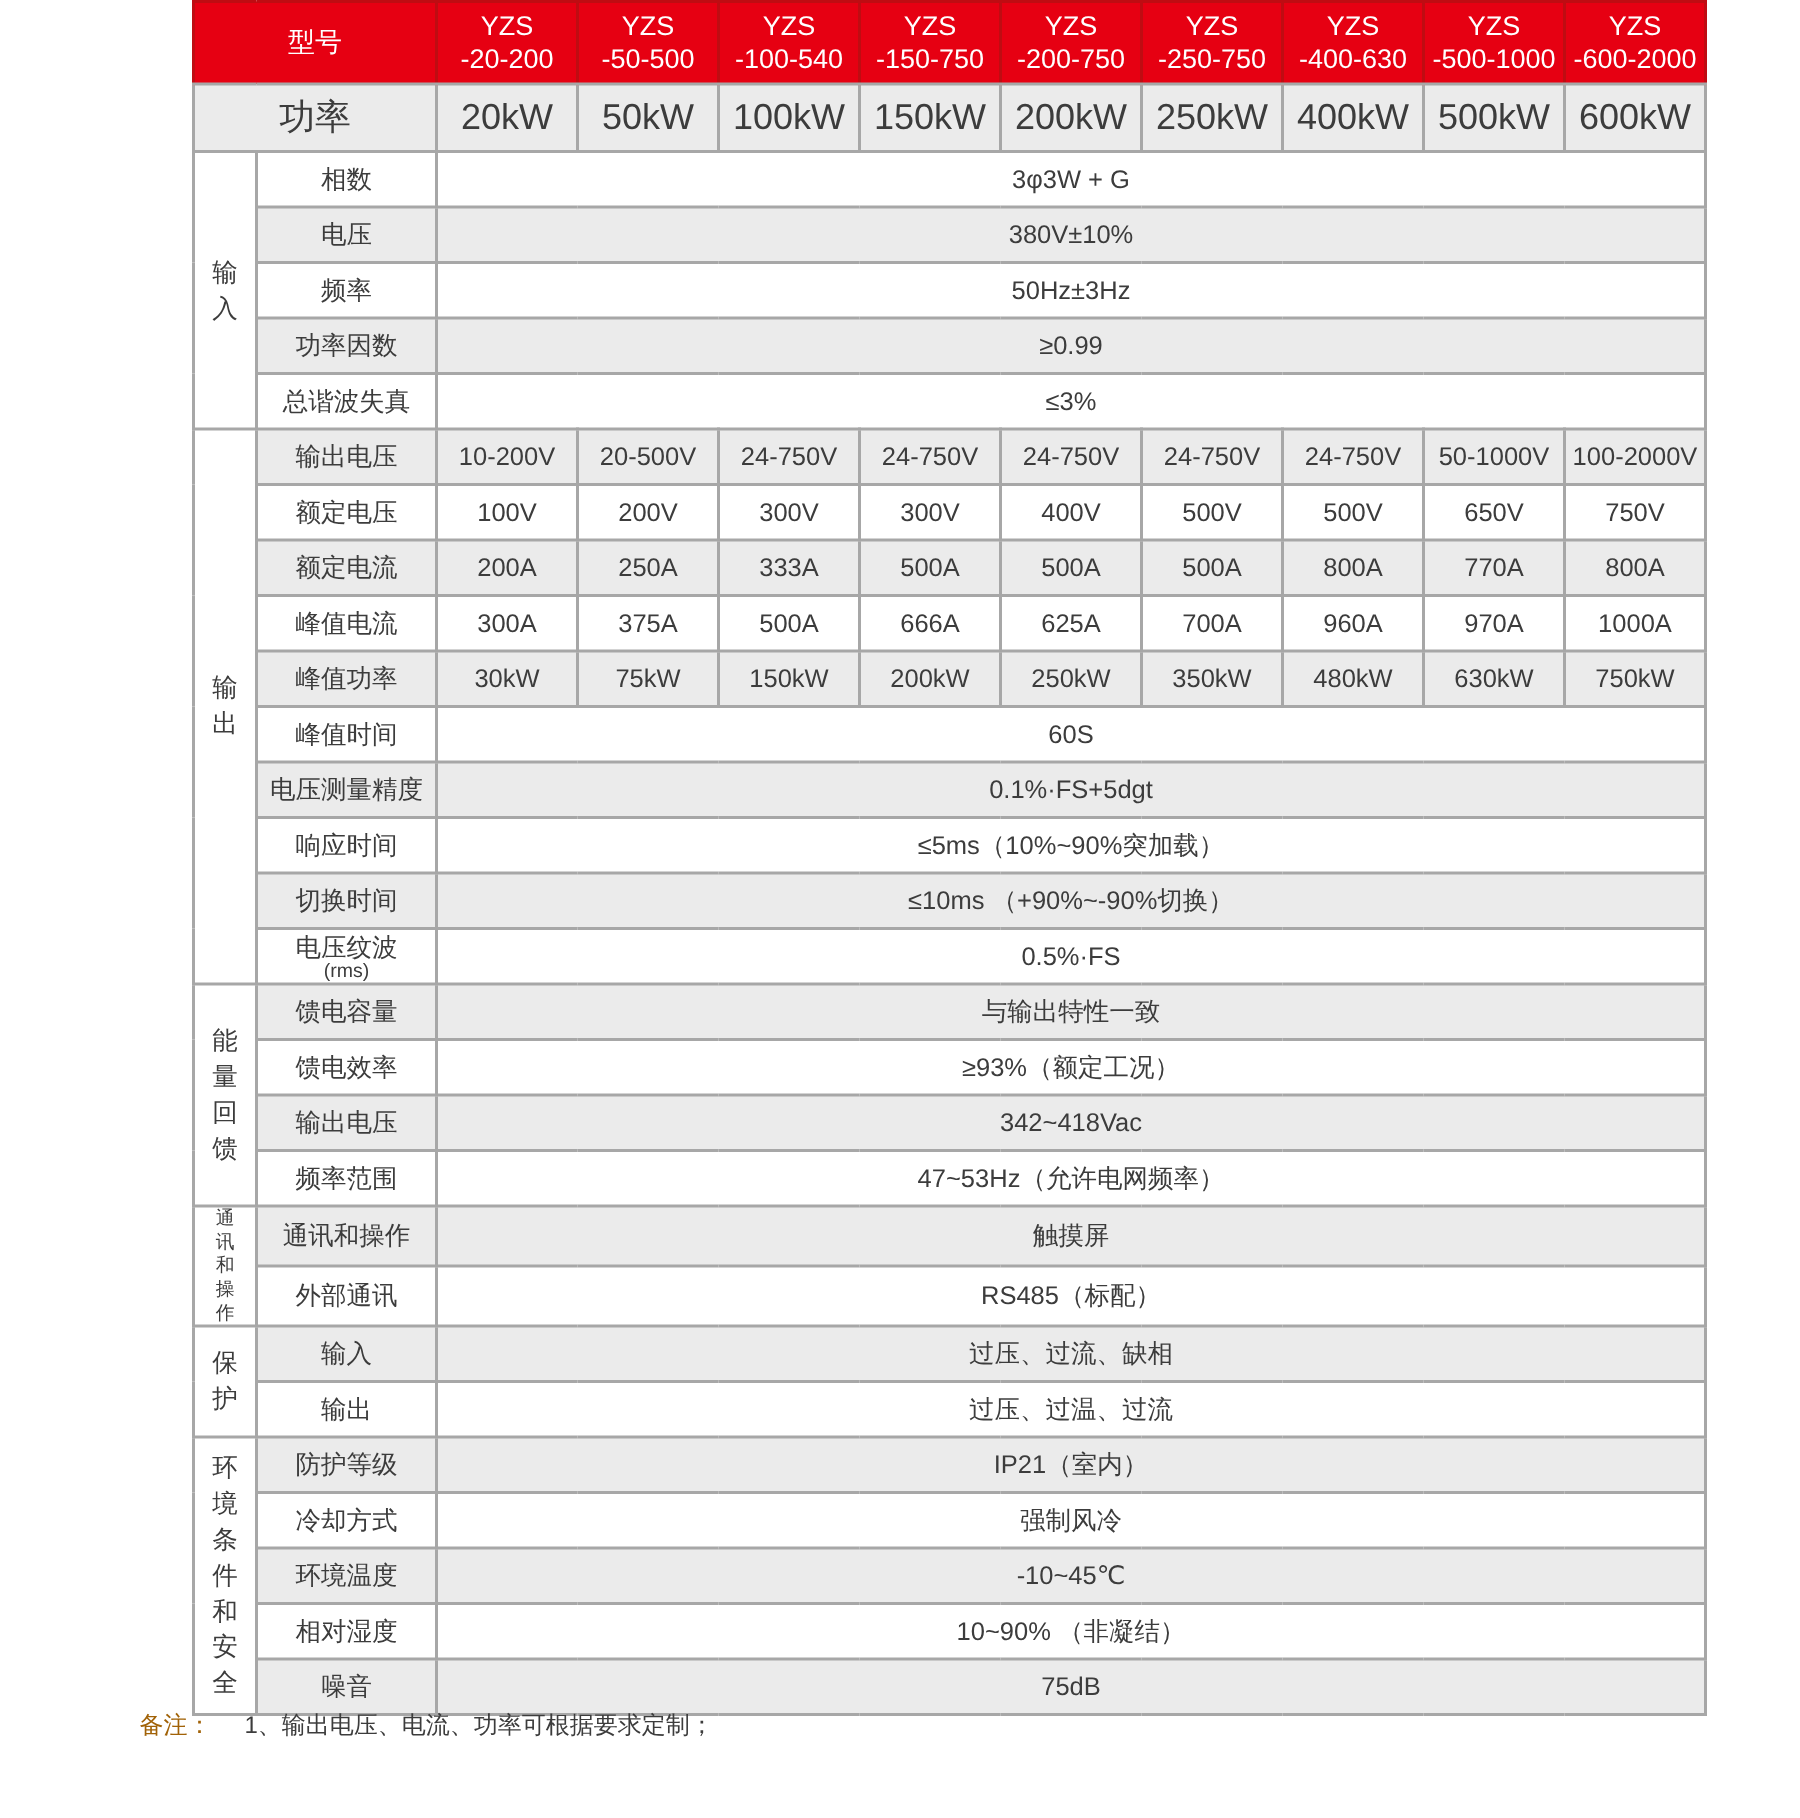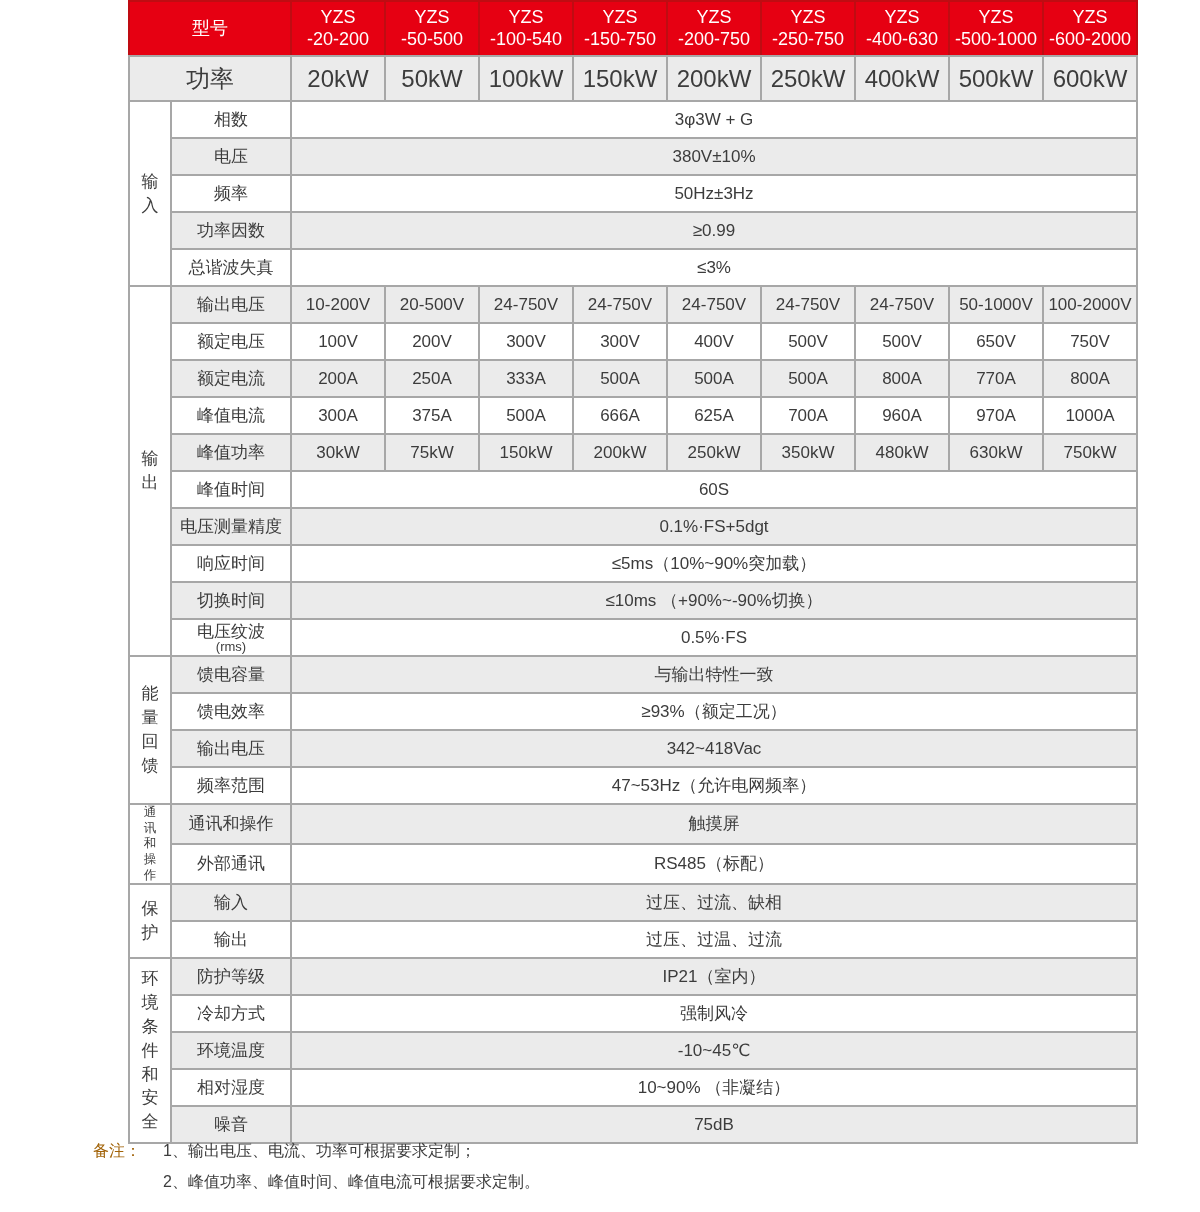--- a/index.html
+++ b/index.html
@@ -291,15 +291,14 @@
     <td class="merged" colspan="9">75dB</td>
   </tr>
 </tbody>
     </table>
 </div>
 
 <div class="notes">
   <span class="notes-label">备注：</span>
   <div class="notes-items">
     <div>1、输出电压、电流、功率可根据要求定制；</div>
-    <div>2、峰值功率、峰值时间、峰值电流可根据要求定制。</div>
   </div>
 </div>
 
 </body></html>

